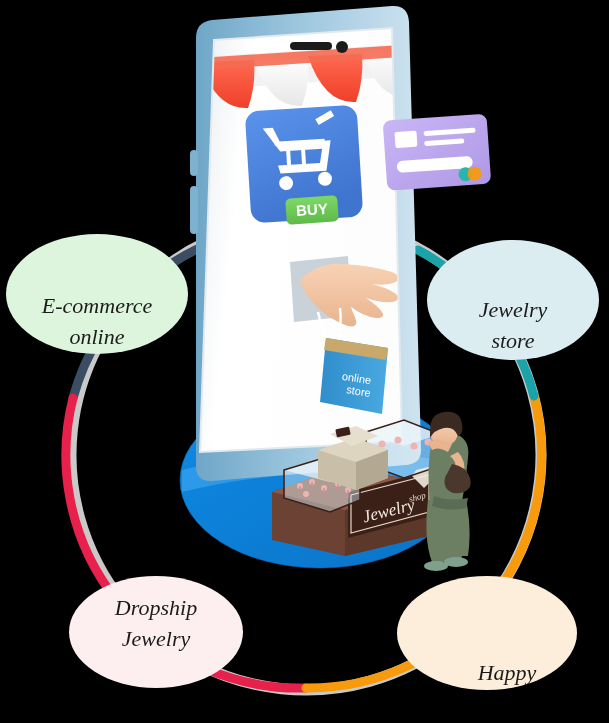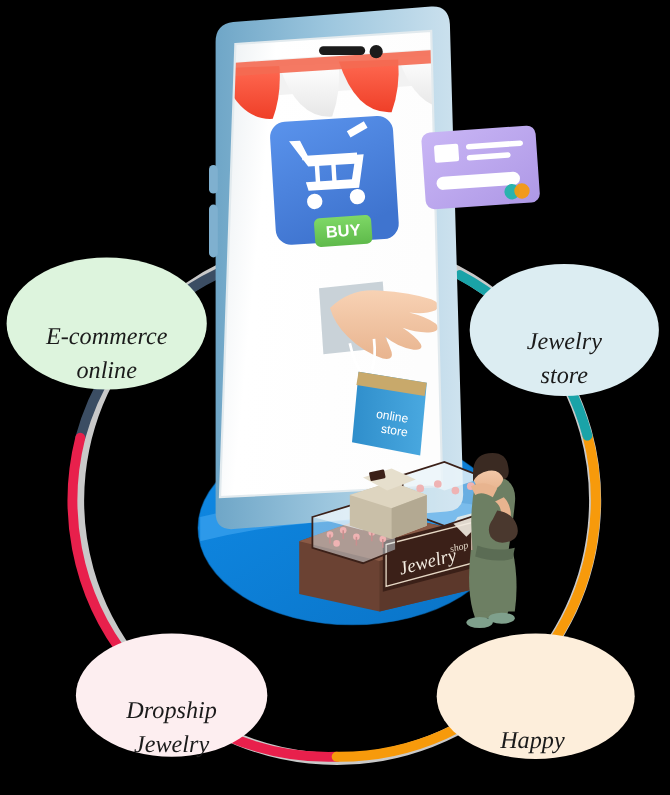--- a/index.html
+++ b/index.html
@@ -9,22 +9,22 @@
   svg{display:block;}
   #artwork{position:absolute;left:0;top:0;width:609px;height:723px;}
   .bubble-label{
     position:absolute;display:flex;flex-direction:column;align-items:center;
     justify-content:flex-end;text-align:center;pointer-events:none;
     color:#1b1b1b;font-family:"Liberation Serif",serif;font-style:italic;
   }
   .bubble-label span{display:block;line-height:1.42;}
   #lbl-ecommerce{left:8px;top:236px;width:178px;height:116px;font-size:22px;}
   #lbl-jewelry{left:430px;top:244px;width:166px;height:112px;font-size:22px;}
-  #lbl-dropship{left:70px;top:584px;width:172px;height:108px;font-size:22px;}
-  #lbl-happy{left:395px;top:578px;width:178px;height:110px;font-size:22px;}
+  #lbl-dropship{left:70px;top:546px;width:172px;height:108px;font-size:22px;}
+  #lbl-happy{left:418px;top:578px;width:178px;height:110px;font-size:22px;}
 </style>
 </head>
 <body>
 
 <div id="stage">
 
   <svg id="artwork" viewBox="0 0 609 723">
     <defs>
       <linearGradient id="gPhoneBody" x1="0" y1="0" x2="1" y2="0">
         <stop offset="0" stop-color="#6fa6c7"></stop>

